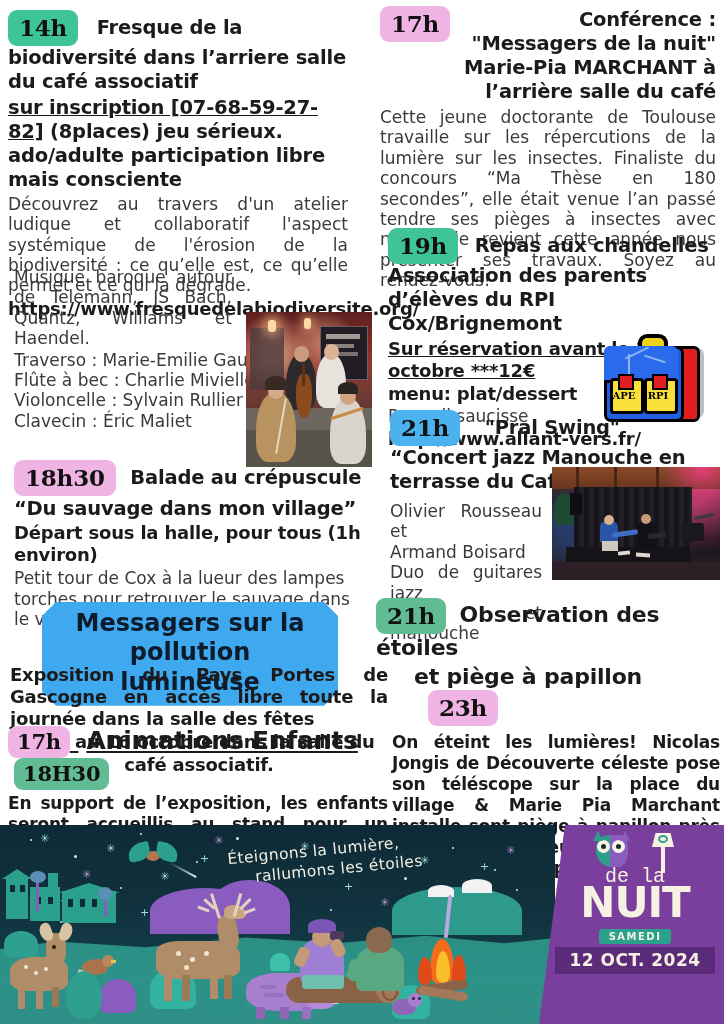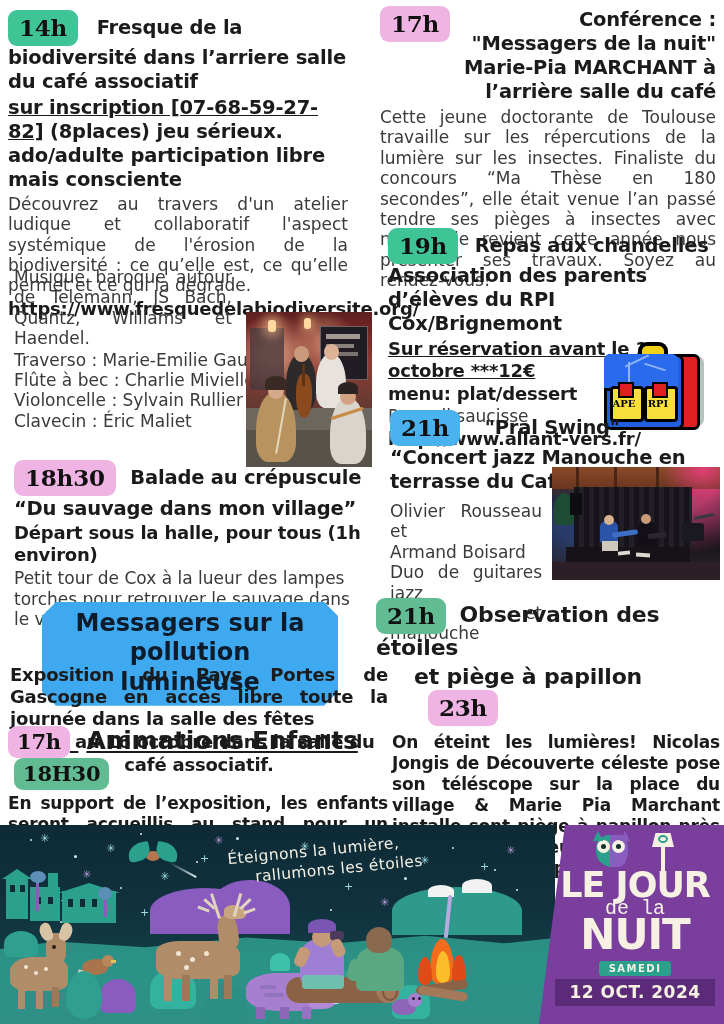--- a/index.html
+++ b/index.html
@@ -172,21 +172,21 @@
     <div class="h">
       <span class="badge green">19h</span>
       <span style="margin-left:10px;">Repas aux chandelles Association des parents d’élèves du RPI Cox/Brignemont</span>
     </div>
     <div class="h sm ul" style="margin-top:2px;">Sur réservation avant le 10 octobre ***12€</div>
     <div class="h sm" style="margin-top:1px;">menu: plat/dessert</div>
     <div class="bodytxt left" style="margin-top:1px;">Rougail saucisse</div>
     <div class="h sm" style="margin-top:1px;">http://www.allant-vers.fr/</div>
   </div>
 
-  <div class="bag" style="left:598px;top:340px;width:110px;height:92px;">
+  <div class="bag" style="left:598px;top:332px;width:110px;height:92px;">
 
     <div style="position:absolute;left:14px;top:16px;width:92px;height:70px;background:#bfbfbf;border-radius:7px;"></div>
 
     <div style="position:absolute;left:66px;top:14px;width:30px;height:70px;background:#e02020;border:3px solid #000;border-radius:6px;"></div>
 
     <div style="position:absolute;left:40px;top:2px;width:30px;height:16px;border:4px solid #000;border-bottom:none;border-radius:9px 9px 0 0;background:#f2d11a;box-sizing:border-box;"></div>
 
     <div style="position:absolute;left:6px;top:14px;width:74px;height:70px;background:#1f5fe0;border:3px solid #000;border-radius:7px;"></div>
 
     <div style="position:absolute;left:6px;top:14px;width:74px;height:34px;background:#2a6bee;border-bottom:3px solid #000;border-radius:6px 6px 0 0;"></div>
@@ -491,21 +491,20 @@
       <div style="position:absolute;left:1px;top:0px;width:10px;height:10px;background:#2aa08d;clip-path:polygon(0 100%,100% 100%,50% 0);"></div>
       <div style="position:absolute;left:28px;top:0px;width:10px;height:10px;background:#8a5cc0;clip-path:polygon(0 100%,100% 100%,50% 0);"></div>
     </div>
     <div class="lamp" style="left:646px;top:8px;width:34px;height:40px;">
       <div style="position:absolute;left:6px;top:0px;width:22px;height:14px;background:#f6f1e2;clip-path:polygon(16% 0,84% 0,100% 100%,0 100%);"></div>
       <div style="position:absolute;left:15px;top:13px;width:4px;height:27px;background:#f6f1e2;"></div>
       <div style="position:absolute;left:12px;top:2px;width:10px;height:8px;border:2px solid #2aa08d;border-radius:50%;box-sizing:border-box;"></div>
     </div>
 
     <div class="logo" style="left:555px;top:44px;">
-      <div class="l1">LE JOUR</div>
       <div class="l2">de la</div>
       <div class="l3">NUIT</div>
       <div><span class="samedi">SAMEDI</span></div>
       <div>
           <span class="datebox">12 OCT. 2024</span>
         </div>
     </div>
   </div>
 
 </div>

